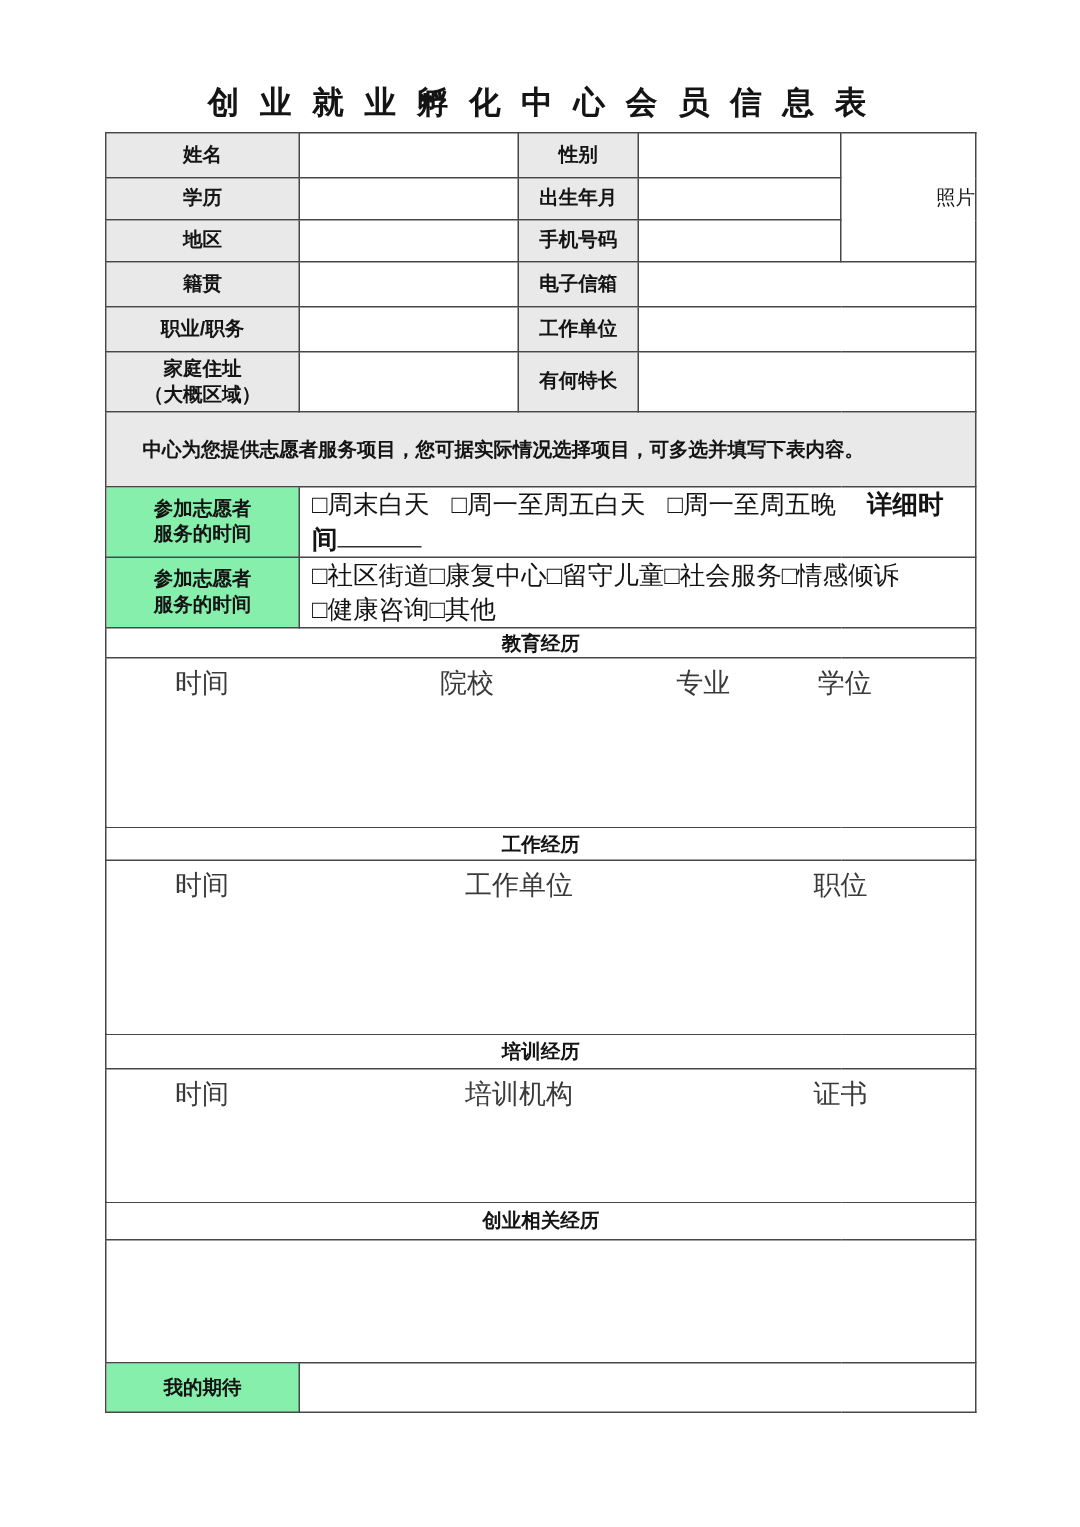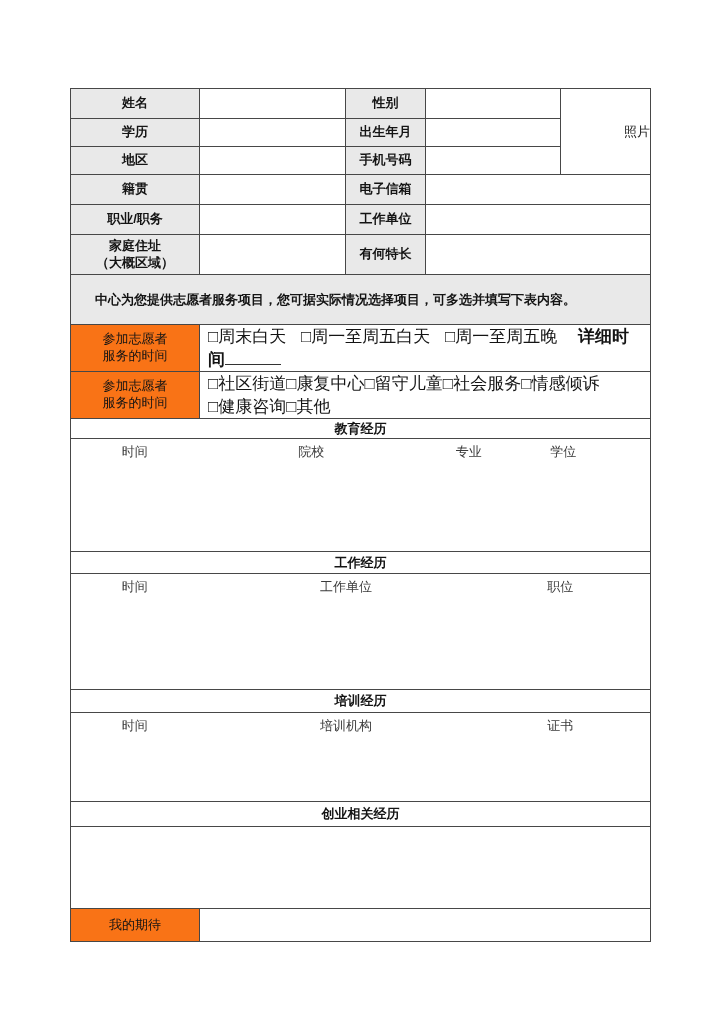--- a/index.html
+++ b/index.html
@@ -14,40 +14,40 @@
   }
   table.form {
     position:absolute; left:70px; top:88px; width:580px;
     border-collapse:collapse; table-layout:fixed;
   }
   td {
     border:1px solid #474747; font-size:13px; padding:0;
     overflow:hidden; vertical-align:middle;
   }
   .lbl { background:#e9e9e9; font-weight:bold; text-align:center; line-height:1.3; }
-  .lbl-white { background:#f97316; font-weight:normal; text-align:center; line-height:1.3; }
+  .lbl-white { background:#86efac; font-weight:bold; text-align:center; line-height:1.3; }
   .val { background:#ffffff; }
   .photo-cell { background:#ffffff; text-align:right; font-weight:normal; }
   .notice-cell {
     background:#e9e9e9; font-weight:bold; text-align:left;
     padding:4px 24px; font-size:13px;
   }
   .opts-cell { padding:0 8px; font-size:17px; background:#fff; }
   .opt { white-space:nowrap; }
   .opt-gap { margin-right:10px; }
   .detail-label { font-weight:bold; margin-left:16px; }
   .fill-line {
     display:inline-block; width:56px; height:12px;
     border-bottom:1px solid #333; vertical-align:baseline;
   }
   .sec-cell { font-weight:bold; text-align:center; font-size:13px; background:#fff; }
   .area-cell { position:relative; background:#fff; vertical-align:top; }
   .colhead {
     position:absolute; top:4px; transform:translateX(-50%);
-    font-size:13px; font-weight:normal; color:#3a3a3a; white-space:nowrap;
+    font-size:18px; font-weight:normal; color:#3a3a3a; white-space:nowrap;
   }
   
   .r1 td { height:29px; } .r2 td { height:27px; } .r3 td { height:27px; }
   .r4 td { height:29px; } .r5 td { height:29px; } .r6 td { height:39px; }
   .r-notice td { height:41px; }
   .r-vt td { height:43px; } .r-vp td { height:45px; }
   .r-sec td { height:19px; }
   .r-edu-area td { height:112px; }
   .r-sec2 td { height:21px; }
   .r-work-area td { height:115px; }
@@ -55,20 +55,21 @@
   .r-train-area td { height:88px; }
   .r-sec4 td { height:24px; }
   .r-ent-area td { height:81px; }
   .r-expect td { height:32px; }
 </style>
 </head>
 <body>
 
 <div class="page">
 
+  <div class="doc-title">创 业 就 业 孵 化 中 心 会 员 信 息 表</div>
 
   <table class="form">
     <colgroup>
       <col style="width:129px">
         <col style="width:146px">
         <col style="width:80px">
       <col style="width:135px">
         <col style="width:90px">
     </colgroup>
 

